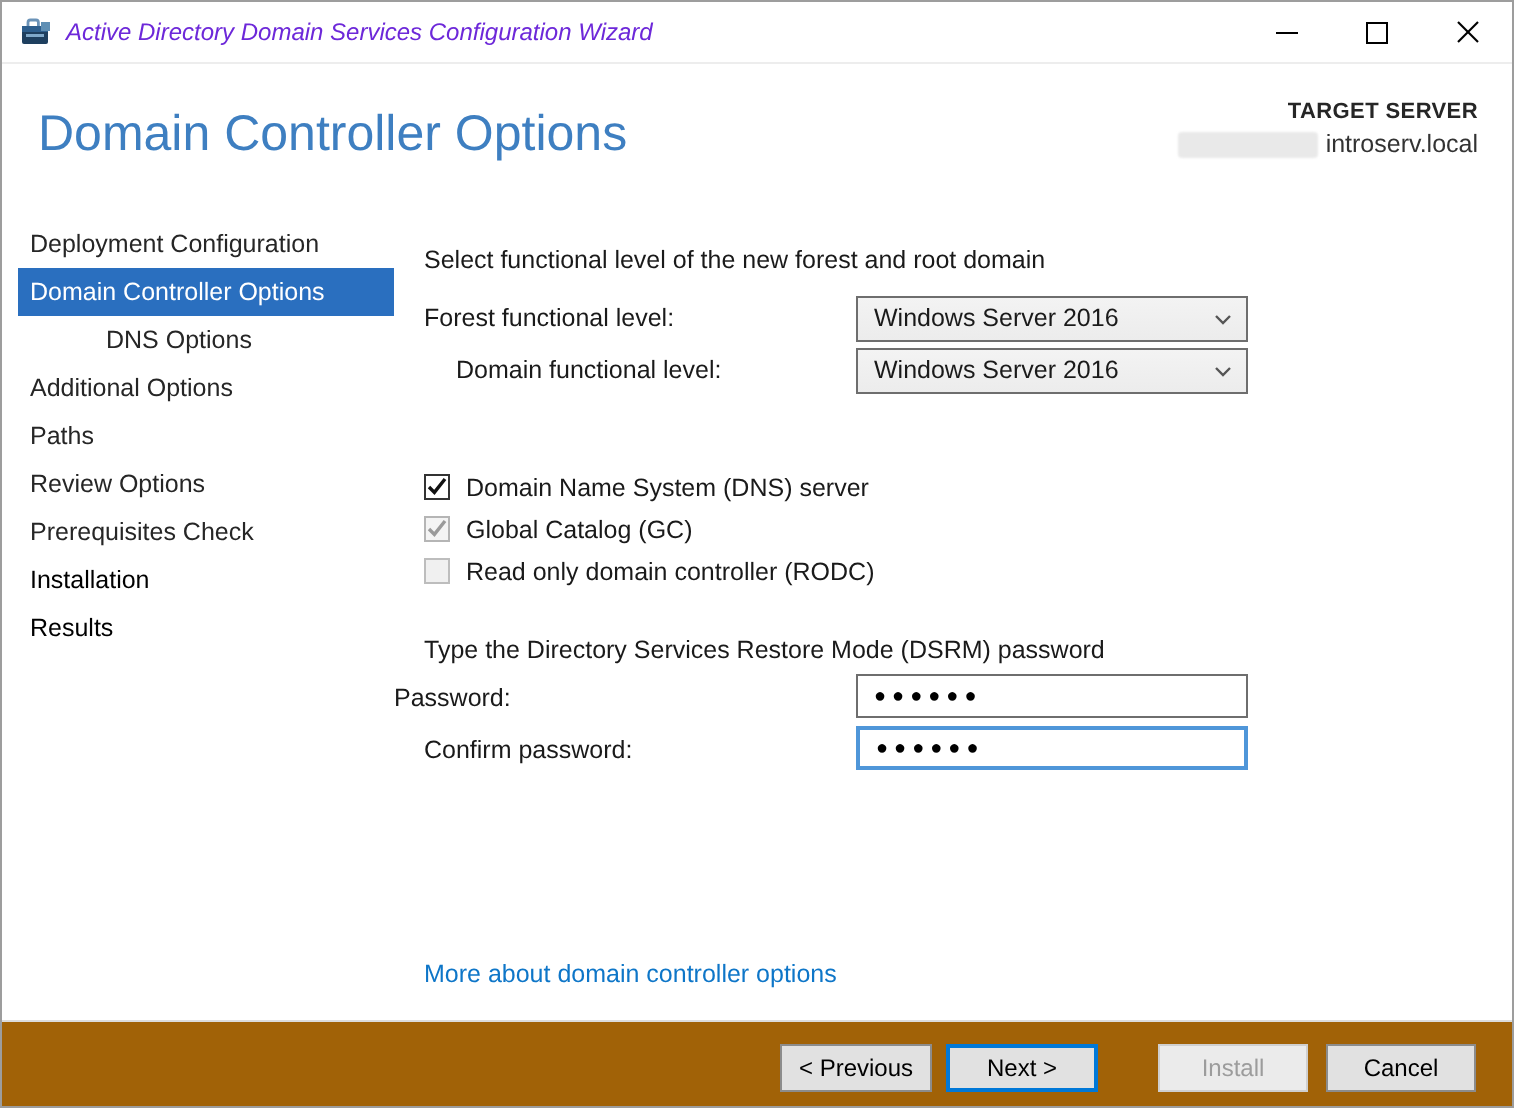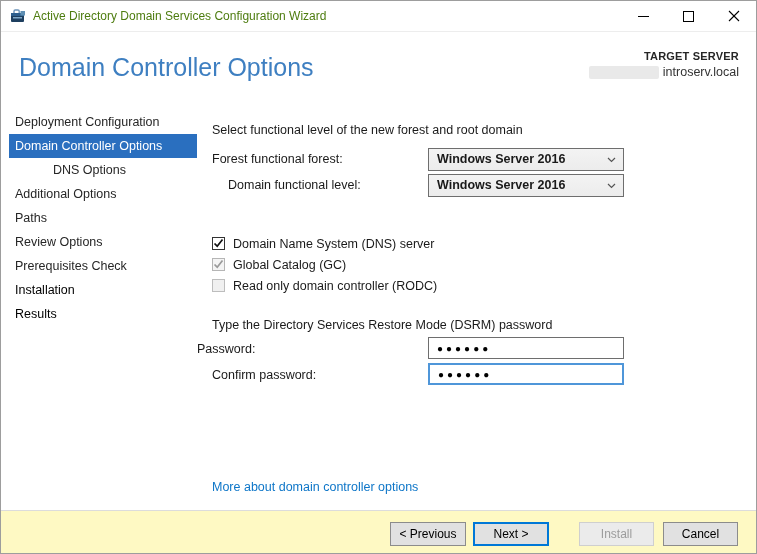--- a/index.html
+++ b/index.html
@@ -5,21 +5,21 @@
   html,body{margin:0;padding:0;background:#cfcfcf;}
   #window{
     position:relative;width:757px;height:554px;box-sizing:border-box;
     background:#ffffff;border:1px solid #9d9d9d;overflow:hidden;
     font-family:"Liberation Sans",sans-serif;-webkit-font-smoothing:antialiased;
   }
   
   .titlebar{position:absolute;top:0;left:0;right:0;height:30px;background:#fff;
     border-bottom:1px solid #ededed;display:flex;align-items:center;}
   .app-icon{margin-left:9px;width:16px;height:16px;flex:0 0 auto;}
-  .title-text{margin-left:7px;font-size:12px;color:#4d7c0f;white-space:nowrap;}
+  .title-text{margin-left:7px;font-size:12px;color:#6d28d9;white-space:nowrap;font-style:italic;}
   .win-controls{margin-left:auto;display:flex;height:100%;}
   .win-btn{width:45px;height:100%;display:flex;align-items:center;justify-content:center;}
   .glyph-min{width:11px;height:1px;background:#000;}
   .glyph-max{width:9px;height:9px;border:1px solid #000;}
   
   .page-title{position:absolute;left:18px;top:52px;font-size:25px;font-weight:300;
     color:#3e7fc1;white-space:nowrap;}
   .target{position:absolute;right:17px;top:49px;text-align:right;}
   .target-label{font-size:11px;font-weight:bold;color:#262626;letter-spacing:.2px;}
   .target-line{margin-top:3px;display:flex;align-items:center;justify-content:flex-end;gap:4px;
@@ -30,38 +30,38 @@
   .nav-item{height:24px;line-height:24px;padding-left:14px;font-size:12.5px;color:#262626;
     white-space:nowrap;}
   .nav-item.child{padding-left:52px;}
   .nav-item.selected{background:#2a6fbf;color:#fff;margin-left:8px;padding-left:6px;}
   .nav-item.disabled{color:#000000;}
   
   .sec-heading{position:absolute;font-size:12.5px;color:#1a1a1a;white-space:nowrap;}
   .fld-label{position:absolute;font-size:12.5px;color:#1a1a1a;white-space:nowrap;}
   .combo{position:absolute;left:427px;width:196px;height:23px;box-sizing:border-box;
     border:1px solid #6e6e6e;background:linear-gradient(#f3f3f3,#ececec);}
-  .combo-value{font-size:12.5px;color:#1a1a1a;line-height:21px;padding-left:8px;white-space:nowrap;font-weight:bold;}
+  .combo-value{font-size:12.5px;color:#1a1a1a;line-height:21px;padding-left:8px;white-space:nowrap;}
   .combo-chevron{position:absolute;right:7px;top:8px;}
   .cbx-row{position:absolute;left:211px;display:flex;align-items:center;gap:8px;height:15px;}
   .cbx{width:13px;height:13px;box-sizing:border-box;display:flex;align-items:center;
     justify-content:center;}
   .cbx.on-enabled{border:1px solid #333;background:#fff;}
   .cbx.on-disabled{border:1px solid #b5b5b5;background:#f4f4f4;}
   .cbx.off-disabled{border:1px solid #bdbdbd;background:#f0f0f0;}
   .cbx-label{font-size:12.5px;color:#1a1a1a;white-space:nowrap;}
   .pwd{position:absolute;left:427px;width:196px;height:22px;box-sizing:border-box;background:#fff;
     font-family:"Liberation Sans",sans-serif;font-size:10px;font-weight:bold;letter-spacing:3px;
     color:#000;padding:0 0 0 8px;outline:none;}
   .pwd.normal{border:1px solid #6e6e6e;}
   .pwd.focused{border:2px solid #4f96d9;}
   .help-link{position:absolute;left:211px;top:479px;font-size:12.5px;color:#0e76c8;
     text-decoration:none;white-space:nowrap;}
   
-  .footer{position:absolute;left:0;right:0;bottom:0;height:42px;background:#fef9c3;
+  .footer{position:absolute;left:0;right:0;bottom:0;height:42px;background:#a16207;
     border-top:1px solid #dcdcdc;}
   .btn{position:absolute;top:11px;height:24px;box-sizing:border-box;font-family:"Liberation Sans",sans-serif;
     font-size:12px;color:#000;background:#e1e1e1;border:1px solid #8c8c8c;padding:0;}
   .btn-previous{left:389px;width:76px;}
   .btn-next{left:472px;width:76px;border:2px solid #0078d7;}
   .btn-install{left:578px;width:75px;background:#ebebeb;border:1px solid #cfcfcf;color:#9c9c9c;}
   .btn-cancel{left:662px;width:75px;}
 </style>
 </head>
 <body>
@@ -111,21 +111,21 @@
     <div class="nav-item">Additional Options</div>
     <div class="nav-item">Paths</div>
     <div class="nav-item">Review Options</div>
     <div class="nav-item">Prerequisites Check</div>
     <div class="nav-item disabled">Installation</div>
     <div class="nav-item disabled">Results</div>
   </div>
 
   <div class="sec-heading" style="left:211px;top:122px;">Select functional level of the new forest and root domain</div>
 
-  <div class="fld-label" style="left:211px;top:151px;">Forest functional forest:</div>
+  <div class="fld-label" style="left:211px;top:151px;">Forest functional level:</div>
   <div class="combo" style="top:147px;">
     <div class="combo-value">Windows Server 2016</div>
     <svg class="combo-chevron" width="9" height="6" viewBox="0 0 9 6">
       <polyline points="1,1 4.5,4.5 8,1" fill="none" stroke="#555" stroke-width="1.2"></polyline>
     </svg>
   </div>
 
   <div class="fld-label" style="left:211px;top:177px;margin-left:16px;">Domain functional level:</div>
   <div class="combo" style="top:173px;">
     <div class="combo-value">Windows Server 2016</div>

